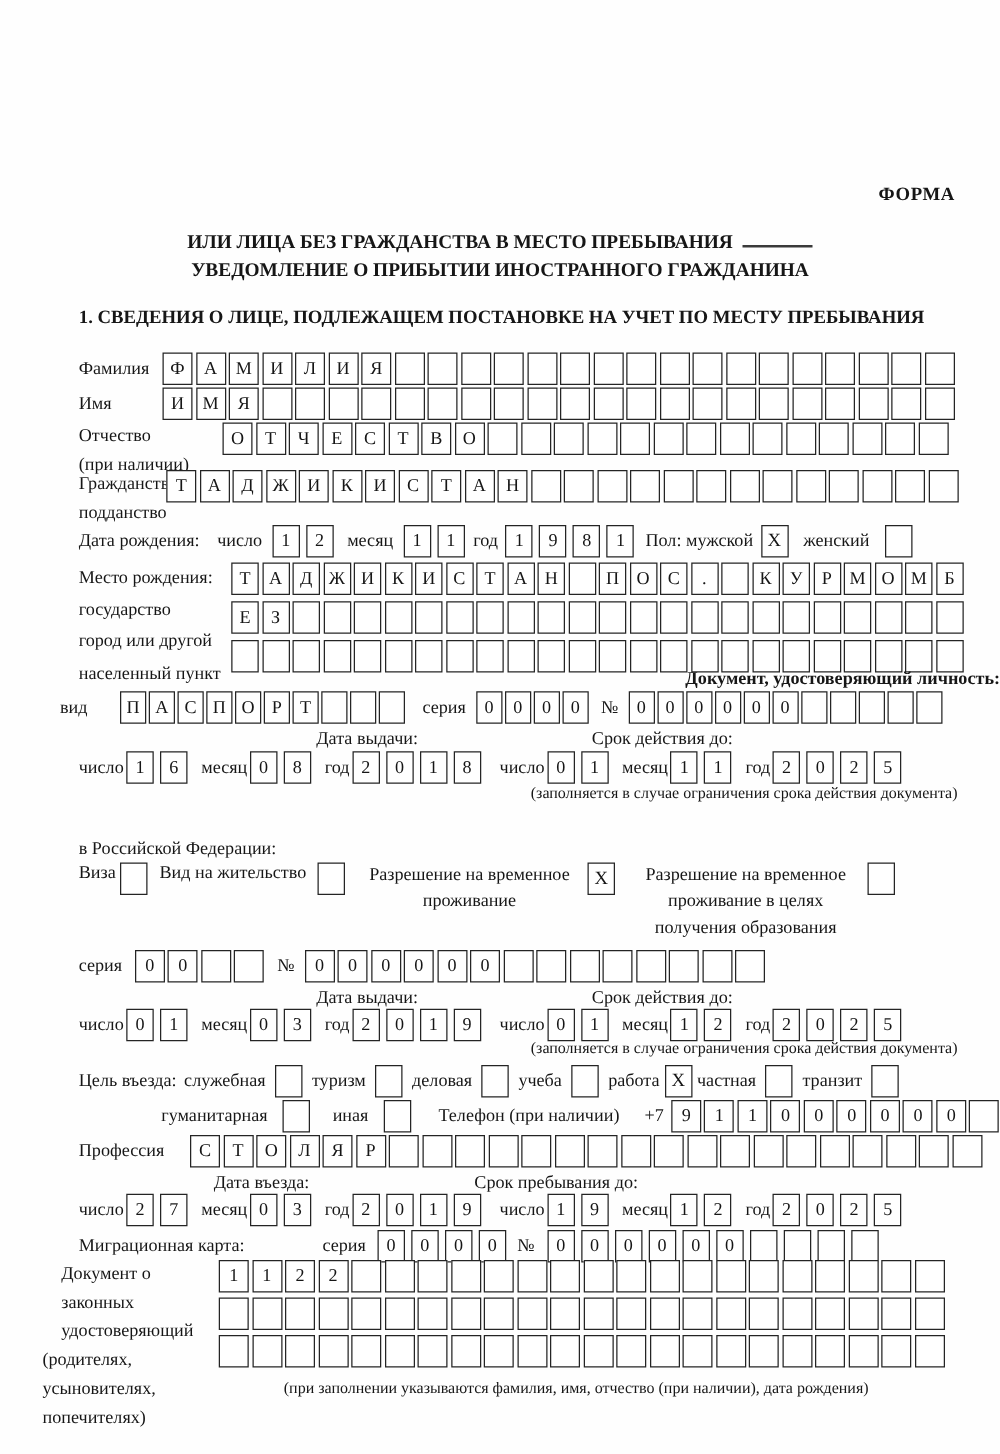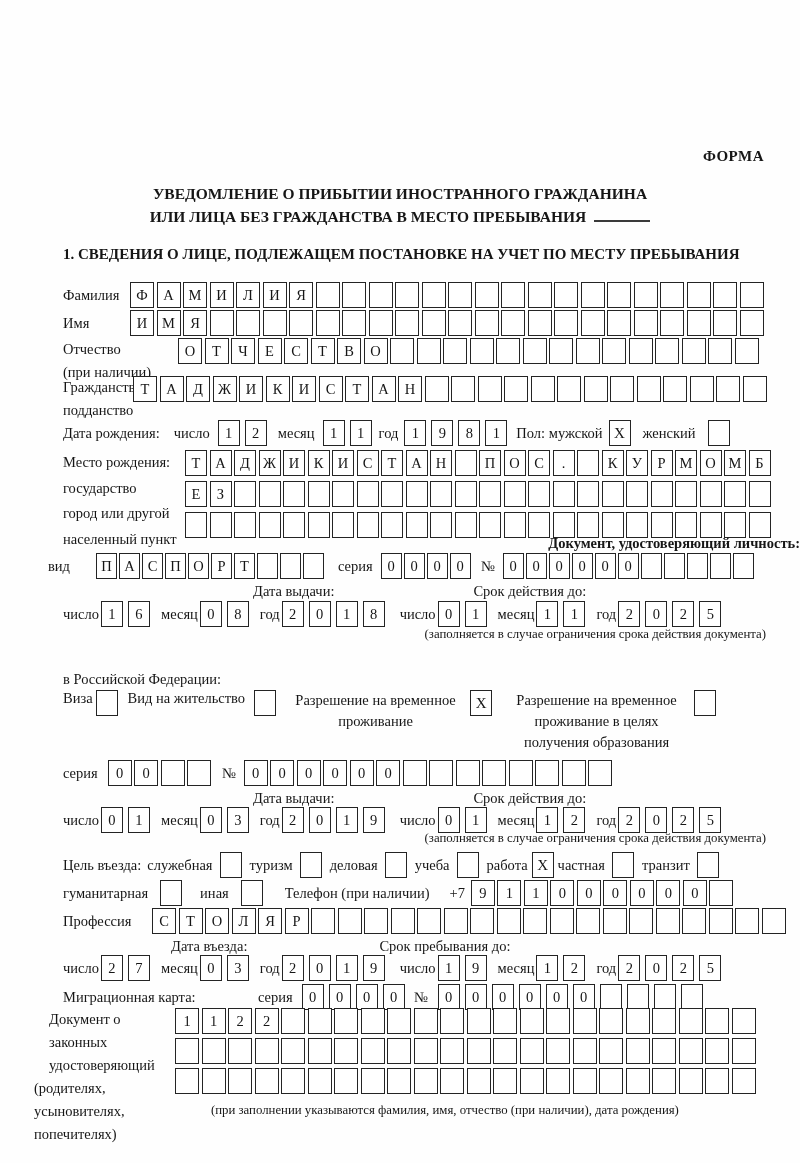--- a/index.html
+++ b/index.html
@@ -27,22 +27,22 @@
 </style>
 </head>
 <body>
 
 <div class="page">
 
 
   <div class="b" style="position:absolute;right:36px;top:148px;font-size:15px;letter-spacing:.5px">ФОРМА</div>
 
   <div style="position:absolute;left:0;top:182px;width:800px;text-align:center;font-weight:bold;font-size:15.5px;line-height:1.5">
+    <div><span>ИЛИ ЛИЦА БЕЗ ГРАЖДАНСТВА В МЕСТО ПРЕБЫВАНИЯ</span><span class="uline"></span></div>
     <div>УВЕДОМЛЕНИЕ О ПРИБЫТИИ ИНОСТРАННОГО ГРАЖДАНИНА</div>
-    <div><span>ИЛИ ЛИЦА БЕЗ ГРАЖДАНСТВА В МЕСТО ПРЕБЫВАНИЯ</span><span class="uline"></span></div>
   </div>
 
   <div class="arow b" style="top:246px;font-size:15px">1. СВЕДЕНИЯ О ЛИЦЕ, ПОДЛЕЖАЩЕМ ПОСТАНОВКЕ НА УЧЕТ ПО МЕСТУ ПРЕБЫВАНИЯ</div>
 
   <div class="arow" style="top:282px">
     <span class="lab" style="width:67px">Фамилия</span>
     <span class="cells">
         <span class="cell">Ф</span>
         <span class="cell">А</span>
         <span class="cell">М</span>
@@ -464,21 +464,21 @@
     <span class="chk" style="margin-left:7px"></span>
     <span style="margin-left:8px">работа</span>
     <span class="chk" style="margin-left:4px">X</span>
     <span style="margin-left:4px">частная</span>
     <span class="chk" style="margin-left:7px"></span>
     <span style="margin-left:8px">транзит</span>
     <span class="chk" style="margin-left:7px"></span>
   </div>
 
   <div class="arow" style="top:880px">
-    <span style="">гуманитарная</span>
+    <span style="margin-left:66px">гуманитарная</span>
     <span class="chk" style="margin-left:12px"></span>
     <span style="margin-left:18px">иная</span>
     <span class="chk" style="margin-left:12px"></span>
     <span style="margin-left:22px">Телефон (при наличии)</span>
     <span style="margin-left:20px">+7</span>
     <span class="cells" style="margin-left:6px">
         <span class="cell">9</span>
         <span class="cell">1</span>
         <span class="cell">1</span>
         <span class="cell">0</span>
@@ -662,17 +662,17 @@
           <span class="cell"></span>
           <span class="cell"></span>
           <span class="cell"></span>
           <span class="cell"></span>
           <span class="cell"></span>
           <span class="cell"></span>
           <span class="cell"></span>
           <span class="cell"></span>
           <span class="cell"></span>
         </span>
-      <span class="note" style="display:block;margin-top:9px;margin-left:36px;white-space:normal">(при заполнении указываются фамилия, имя, отчество (при наличии), дата рождения)</span>
+      <span class="note" style="display:block;margin-top:9px;margin-left:52px;white-space:normal">(при заполнении указываются фамилия, имя, отчество (при наличии), дата рождения)</span>
     </span>
   </div>
 
 </div>
 
 </body></html>

